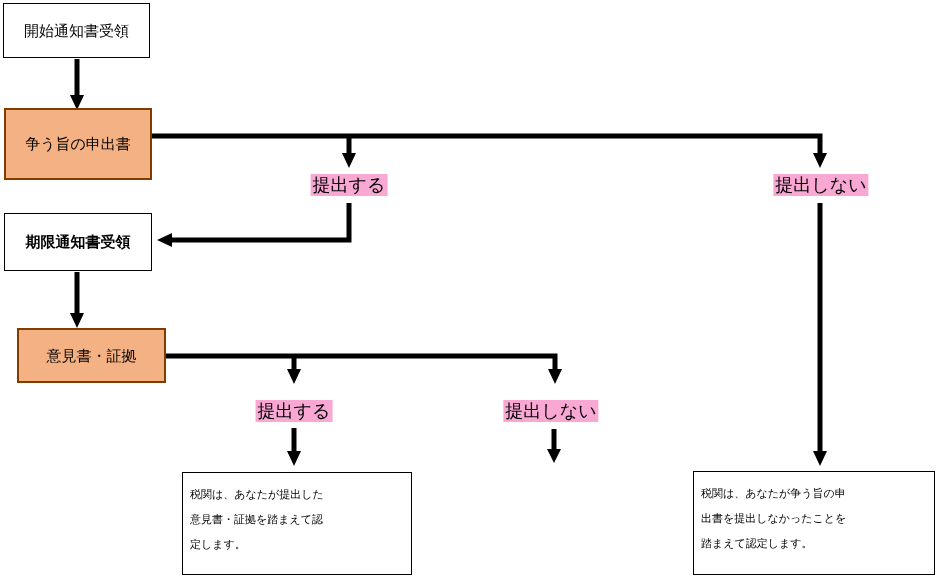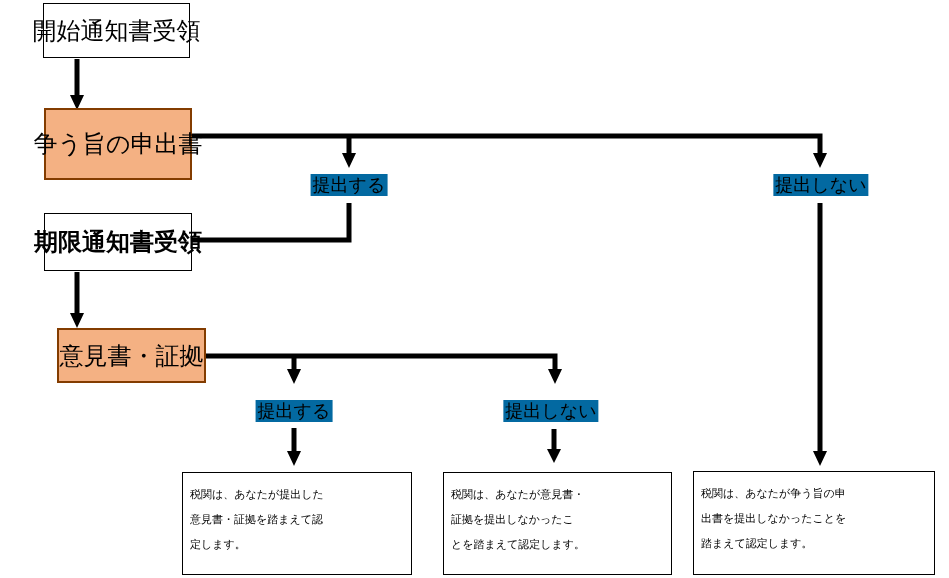--- a/index.html
+++ b/index.html
@@ -33,24 +33,23 @@
     stroke: none;
   }
   .node {
     position: absolute;
     box-sizing: border-box;
     background: #ffffff;
     border: 1px solid var(--box-border, #000000);
     display: flex;
     align-items: center;
     justify-content: center;
-    font-size: 24px;
+    font-size: 15px;
     line-height: 22px;
     white-space: nowrap;
-    margin-left: 40px;
   }
   .node.highlight {
     background: var(--highlight-fill, #F4B183);
     border: 2px solid var(--highlight-border, #833C00);
   }
   #node-start    { left: 3px;   top: 3px;   width: 147px; height: 55px; }
   #node-dispute  { left: 4px;   top: 108px; width: 148px; height: 72px; }
   #node-deadline { left: 4px;   top: 213px; width: 148px; height: 58px; font-weight: bold; }
   #node-opinion  { left: 17px;   top: 328px; width: 149px; height: 55px; }
   .result {
@@ -66,21 +65,21 @@
   }
   #node-result1 { left: 182px; top: 472px; width: 230px; height: 103px; }
   #node-result2 { left: 443px; top: 472px; width: 229px; height: 103px; }
   #node-result3 { left: 693px; top: 471px; width: 242px; height: 104px; }
   .edge-label {
     position: absolute;
     transform: translateX(-50%);
     font-size: 18px;
     line-height: 22px;
     white-space: nowrap;
-    background: #0369a1;
+    background: #f9a8d4;
     padding: 0 2px;
   }
   #label-submit-top     { left: 349px; top: 174px; }
   #label-not-submit-top { left: 821px; top: 174px; }
   #label-submit-mid     { left: 294px; top: 400px; }
   #label-not-submit-mid { left: 551px; top: 400px; }
 </style>
 </head>
 <body>
 
@@ -120,23 +119,20 @@
   </svg>
 
   <div id="node-start" class="node">開始通知書受領</div>
   <div id="node-dispute" class="node highlight">争う旨の申出書</div>
   <div id="node-deadline" class="node">期限通知書受領</div>
   <div id="node-opinion" class="node highlight">意見書・証拠</div>
 
   <div id="node-result1" class="result">税関は、あなたが提出した
 意見書・証拠を踏まえて認
 定します。</div>
-  <div id="node-result2" class="result">税関は、あなたが意見書・
-証拠を提出しなかったこ
-とを踏まえて認定します。</div>
   <div id="node-result3" class="result">税関は、あなたが争う旨の申
 出書を提出しなかったことを
 踏まえて認定します。</div>
 
   <div id="label-submit-top" class="edge-label">提出する</div>
   <div id="label-not-submit-top" class="edge-label">提出しない</div>
   <div id="label-submit-mid" class="edge-label">提出する</div>
   <div id="label-not-submit-mid" class="edge-label">提出しない</div>
 
 </div>

